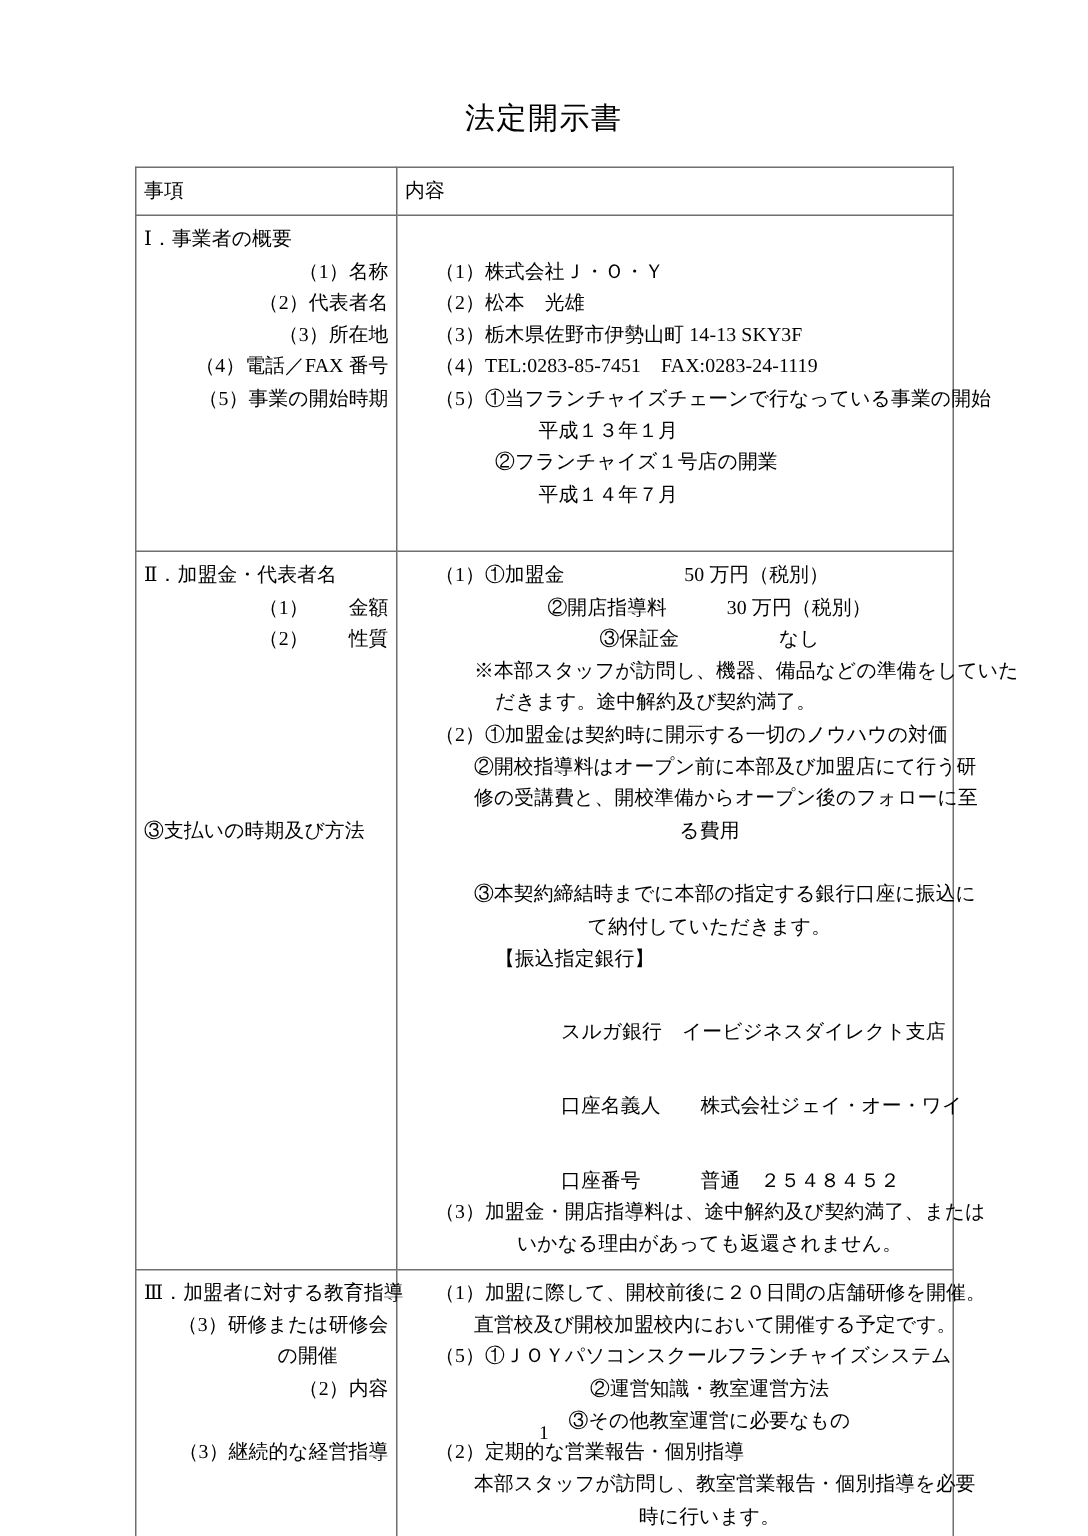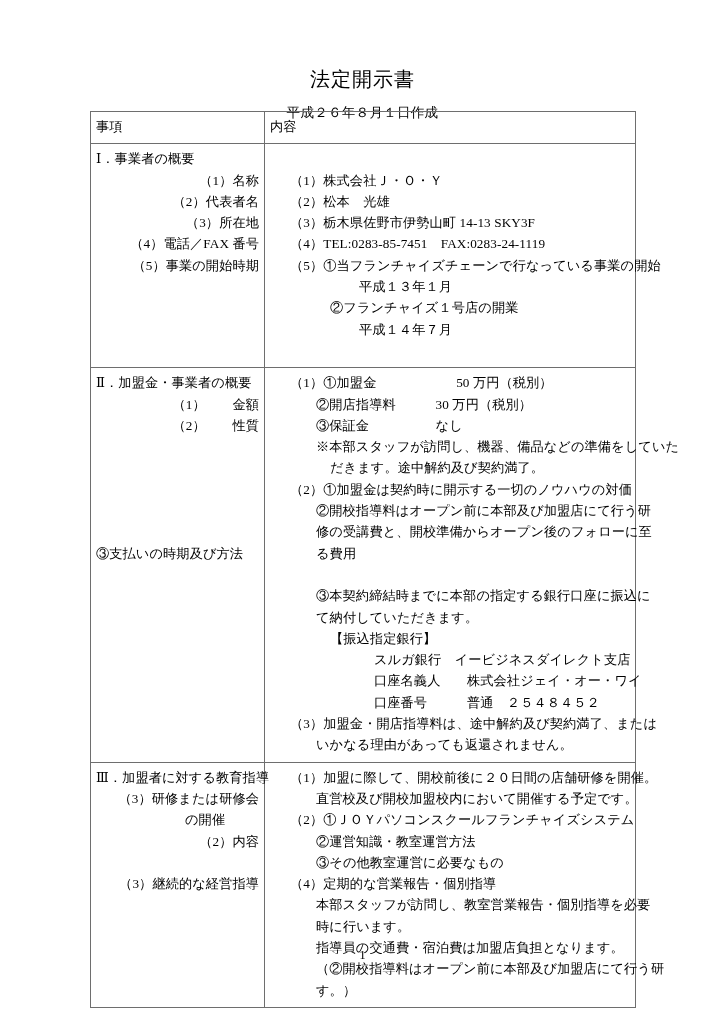--- a/index.html
+++ b/index.html
@@ -61,43 +61,42 @@
   col.c-left { width: 174px; }
   col.c-right { width: 371px; }
 
   .hdr td { height: 21px; }
 
   .ln { display: block; white-space: pre; }
   
   .i0  { padding-left: 0px; }
   .i1  { padding-left: 9px; text-align: right; }
   .i2  { padding-left: 20px; }
-  .i4  { padding-left: 46px; }
+  .i4  { padding-left: 46px; text-align: center; }
   .i5  { padding-left: 60px; }
   .i7  { padding-left: 89px; }
-  .i8  { padding-left: 104px; }
+  .i8  { padding-left: 104px; margin-top: 28px; }
   .blank { display: block; height: 21.3px; }
 
   .page-number {
     position: absolute;
     left: 0;
     top: 946px;
     width: 725px;
     text-align: center;
     font-size: 13px;
     line-height: 17px;
   }
 </style>
 </head>
 <body>
 
 <div class="page">
 
   <div class="doc-title">法定開示書</div>
-  <div class="doc-date">平成２６年８月１日作成</div>
 
   <table class="main-table">
     <colgroup>
       <col class="c-left">
       <col class="c-right">
     </colgroup>
     <tbody>
 
       <tr class="hdr">
         <td>事項</td>
@@ -126,21 +125,21 @@
           <span class="ln i2">（5）①当フランチャイズチェーンで行なっている事業の開始</span>
           <span class="ln i7">平成１３年１月</span>
           <span class="ln i5">②フランチャイズ１号店の開業</span>
           <span class="ln i7">平成１４年７月</span>
           <span class="blank"></span>
         </td>
       </tr>
 
       <tr>
         <td>
-          <span class="ln i0">Ⅱ．加盟金・事業者の概要</span>
+          <span class="ln i0">Ⅱ．加盟金・代表者名</span>
           <span class="ln i1">（1）　　金額</span>
           <span class="ln i1">（2）　　性質</span>
           <span class="blank"></span>
           <span class="blank"></span>
           <span class="blank"></span>
           <span class="blank"></span>
           <span class="blank"></span>
           <span class="ln i0">③支払いの時期及び方法</span>
         </td>
         <td>
@@ -174,24 +173,24 @@
           <span class="blank"></span>
           <span class="ln i1">（3）継続的な経営指導</span>
           <span class="blank"></span>
           <span class="blank"></span>
           <span class="blank"></span>
           <span class="blank"></span>
         </td>
         <td>
           <span class="ln i2">（1）加盟に際して、開校前後に２０日間の店舗研修を開催。</span>
           <span class="ln i4">直営校及び開校加盟校内において開催する予定です。</span>
-          <span class="ln i2">（2）①ＪＯＹパソコンスクールフランチャイズシステム</span>
+          <span class="ln i2">（5）①ＪＯＹパソコンスクールフランチャイズシステム</span>
           <span class="ln i4">②運営知識・教室運営方法</span>
           <span class="ln i4">③その他教室運営に必要なもの</span>
-          <span class="ln i2">（4）定期的な営業報告・個別指導</span>
+          <span class="ln i2">（2）定期的な営業報告・個別指導</span>
           <span class="ln i4">本部スタッフが訪問し、教室営業報告・個別指導を必要</span>
           <span class="ln i4">時に行います。</span>
           <span class="ln i4">指導員の交通費・宿泊費は加盟店負担となります。</span>
           <span class="ln i4">（②開校指導料はオープン前に本部及び加盟店にて行う研</span>
           <span class="ln i4">す。）</span>
         </td>
       </tr>
 
     </tbody>
   </table>

